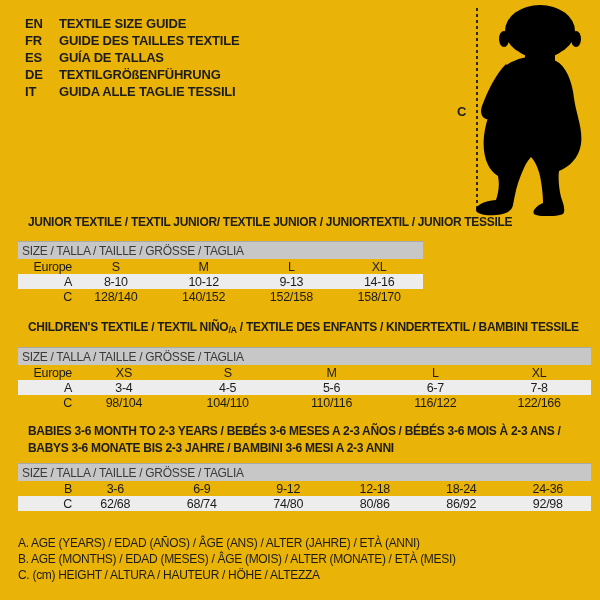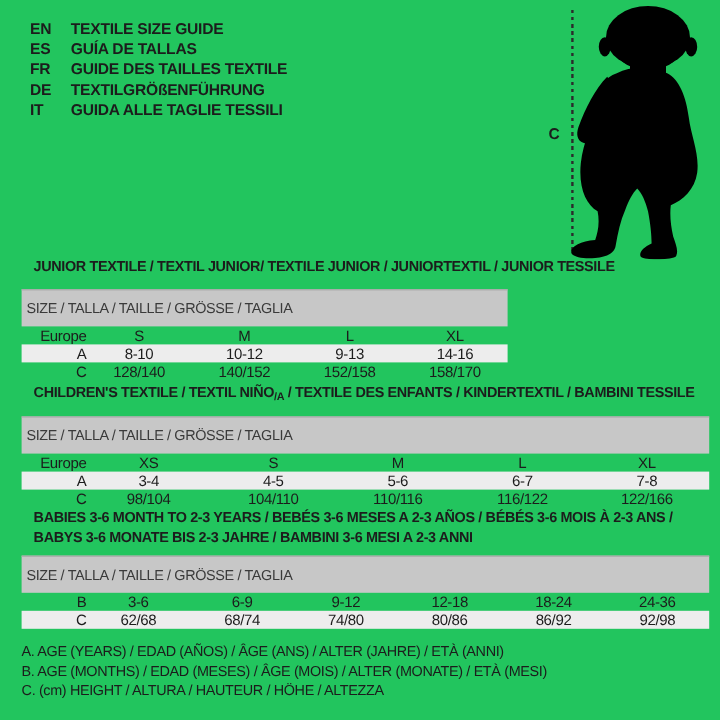--- a/index.html
+++ b/index.html
@@ -1,17 +1,17 @@
 <!DOCTYPE html>
 <html style="--bar: #c7c7c7; --alt: #ededed;"><head>
 <meta charset="utf-8">
 <style>
   html,body { margin:0; padding:0; background:#fff; }
   .stage {
-    position:relative; width:600px; height:600px; background:#22c55e;
+    position:relative; width:600px; height:600px; background:#eab308;
     font-family:"Liberation Sans","DejaVu Sans",sans-serif;
     color:#1c1c1c; overflow:hidden;
   }
 
   
   .lang-block { position:absolute; left:25px; top:15px; }
   .lang-row { display:flex; height:17px; align-items:center;
               font-weight:bold; font-size:13px; letter-spacing:-0.2px; }
   .lang-code { width:34px; flex:0 0 34px; }
   .lang-label { white-space:nowrap; }
@@ -29,21 +29,21 @@
   #junior-title { top:215px; }
   #children-title { top:320px;text-align:center; }
   #babies-title { top:423px; line-height:17px; }
   .sub { font-size:9px; vertical-align:-2px; }
 
   
   .size-table { position:absolute; left:18px; font-size:12.5px; letter-spacing:-0.3px; }
   #junior-table { top:241px; width:405px; }
   #children-table { top:347px; width:573px; }
   #babies-table { top:463px; width:573px; }
-  .size-bar { height:31px; background:var(--bar,#c7c7c7); border-top:1px solid #a9a9a9;
+  .size-bar { height:18px; background:var(--bar,#c7c7c7); border-top:1px solid #a9a9a9;
               box-sizing:border-box; display:flex; align-items:center; padding-left:4px;
               font-size:12px; color:#3a3a3a; }
   .trow { display:flex; height:15px; align-items:center; }
   .size-table > :nth-child(3) { background:var(--alt,#ededed); }
   .tcell { flex:1; text-align:center; white-space:nowrap; }
   .tcell.label { flex:0 0 50px; text-align:right; padding-left:4px; }
 
   
   .footnotes { position:absolute; left:18px; top:535px; font-weight:normal;
                font-size:12px; letter-spacing:-0.3px; line-height:16px; }
@@ -53,26 +53,26 @@
 <body>
 
 <div class="stage">
 
   <div class="lang-block">
     <div class="lang-row">
       <span class="lang-code">EN</span>
       <span class="lang-label">TEXTILE SIZE GUIDE</span>
     </div>
     <div class="lang-row">
+      <span class="lang-code">FR</span>
+      <span class="lang-label">GUIDE DES TAILLES TEXTILE</span>
+    </div>
+    <div class="lang-row">
       <span class="lang-code">ES</span>
       <span class="lang-label">GUÍA DE TALLAS</span>
-    </div>
-    <div class="lang-row">
-      <span class="lang-code">FR</span>
-      <span class="lang-label">GUIDE DES TAILLES TEXTILE</span>
     </div>
     <div class="lang-row">
       <span class="lang-code">DE</span>
       <span class="lang-label">TEXTILGRÖßENFÜHRUNG</span>
     </div>
     <div class="lang-row">
       <span class="lang-code">IT</span>
       <span class="lang-label">GUIDA ALLE TAGLIE TESSILI</span>
     </div>
   </div>

